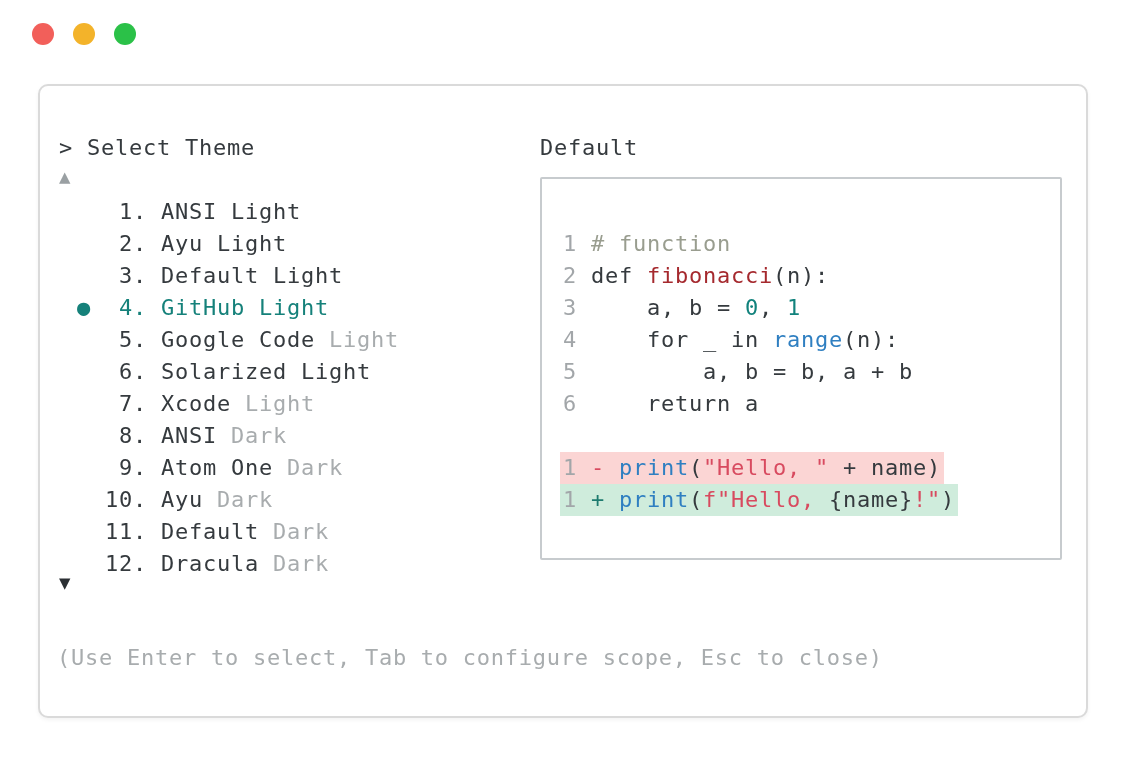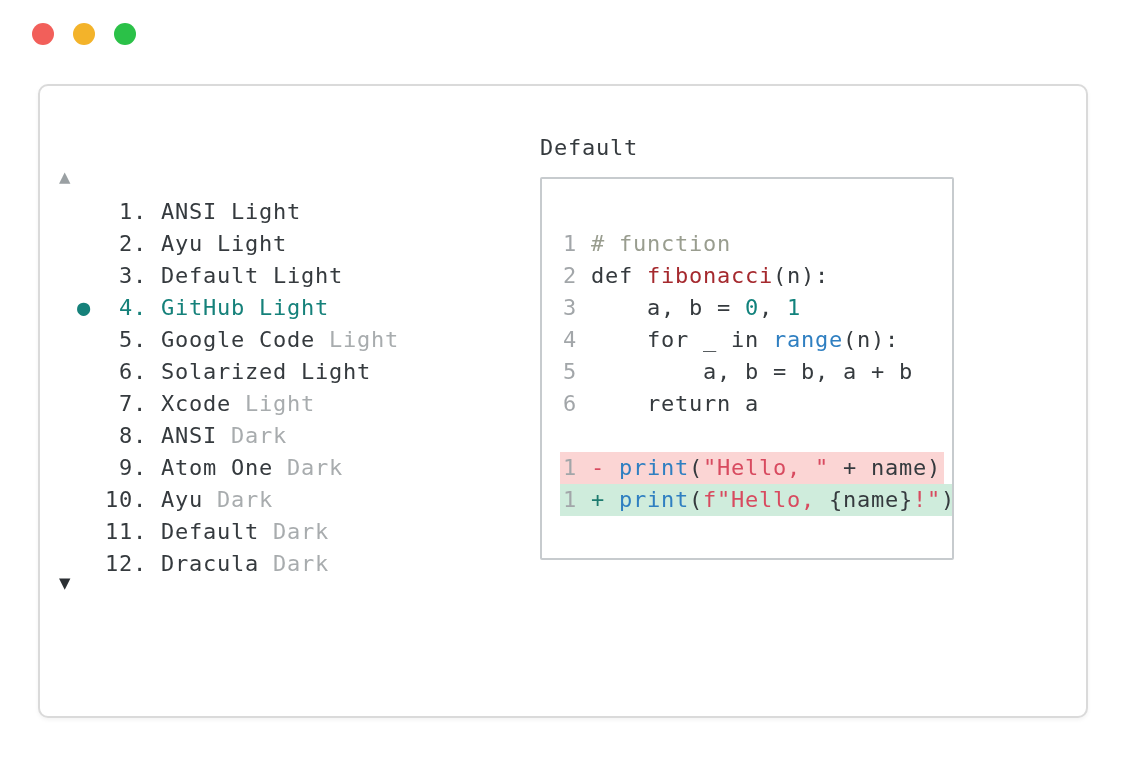--- a/index.html
+++ b/index.html
@@ -52,21 +52,21 @@
   .list{position:absolute;left:37px;top:110px;font-size:22px;line-height:32px;
         letter-spacing:0.75px;white-space:pre;}
   .list .row{height:32px;color:var(--text-dark);}
   .list .row .muted{color:var(--text-muted);}
   .list .row.selected,.list .row.selected .num,.list .row.selected .main{color:var(--accent-teal);}
   .list .bullet{color:var(--accent-teal);}
 
   .hint{position:absolute;left:17px;top:558px;font-size:22px;line-height:28px;
         letter-spacing:0.75px;color:var(--text-muted);white-space:pre;}
 
-  .preview-box{position:absolute;left:500px;top:91px;width:414px;height:383px;
+  .preview-box{position:absolute;left:500px;top:91px;width:522px;height:383px;
                border:2px solid var(--preview-border);border-radius:2px;background:#ffffff;
                overflow:hidden;}
   .codewrap{position:absolute;left:21px;top:49px;font-size:22px;line-height:32px;
             letter-spacing:0.75px;white-space:pre;}
   .cline{min-height:32px;width:max-content;color:var(--text-dark);}
   .cline.diff-del{background:var(--del-bg);padding:0 3px;margin-left:-3px;}
   .cline.diff-add{background:var(--add-bg);padding:0 3px;margin-left:-3px;}
   .lnum{color:var(--lnum-gray);}
   .tok-plain{color:var(--text-dark);margin-top:17px;}
   .tok-comment{color:var(--comment);}
@@ -80,23 +80,25 @@
 </head>
 <body>
 
 <div class="traffic">
   <span class="dot dot-red"></span>
   <span class="dot dot-yellow"></span>
   <span class="dot dot-green"></span>
 </div>
 
 <div class="window">
+  <div class="select-label">&gt; Select Theme</div>
   <div class="preview-label">Default</div>
 
   <div class="arrow up">▲</div>
   <div class="list"><div class="row"><span class="bullet">  </span><span class="num"> 1. </span><span class="main">ANSI Light</span></div><div class="row"><span class="bullet">  </span><span class="num"> 2. </span><span class="main">Ayu Light</span></div><div class="row"><span class="bullet">  </span><span class="num"> 3. </span><span class="main">Default Light</span></div><div class="row selected"><span class="bullet">● </span><span class="num"> 4. </span><span class="main">GitHub Light</span></div><div class="row"><span class="bullet">  </span><span class="num"> 5. </span><span class="main">Google Code </span><span class="muted">Light</span></div><div class="row"><span class="bullet">  </span><span class="num"> 6. </span><span class="main">Solarized Light</span></div><div class="row"><span class="bullet">  </span><span class="num"> 7. </span><span class="main">Xcode </span><span class="muted">Light</span></div><div class="row"><span class="bullet">  </span><span class="num"> 8. </span><span class="main">ANSI </span><span class="muted">Dark</span></div><div class="row"><span class="bullet">  </span><span class="num"> 9. </span><span class="main">Atom One </span><span class="muted">Dark</span></div><div class="row"><span class="bullet">  </span><span class="num">10. </span><span class="main">Ayu </span><span class="muted">Dark</span></div><div class="row"><span class="bullet">  </span><span class="num">11. </span><span class="main">Default </span><span class="muted">Dark</span></div><div class="row"><span class="bullet">  </span><span class="num">12. </span><span class="main">Dracula </span><span class="muted">Dark</span></div></div>
   <div class="arrow down">▼</div>
 
   <div class="preview-box">
     <div class="codewrap"><div class="cline"><span class="lnum">1 </span><span class="tok-comment"># function</span></div><div class="cline"><span class="lnum">2 </span><span class="tok-plain">def </span><span class="tok-func">fibonacci</span><span class="tok-plain">(n):</span></div><div class="cline"><span class="lnum">3 </span><span class="tok-plain">    a, b = </span><span class="tok-num">0</span><span class="tok-plain">, </span><span class="tok-num">1</span></div><div class="cline"><span class="lnum">4 </span><span class="tok-plain">    for _ in </span><span class="tok-builtin">range</span><span class="tok-plain">(n):</span></div><div class="cline"><span class="lnum">5 </span><span class="tok-plain">        a, b = b, a + b</span></div><div class="cline"><span class="lnum">6 </span><span class="tok-plain">    return a</span></div><div class="cline"><span class="lnum">  </span></div><div class="cline diff-del"><span class="lnum">1 </span><span class="tok-del">- </span><span class="tok-builtin">print</span><span class="tok-plain">(</span><span class="tok-str">"Hello, "</span><span class="tok-plain"> + name)</span></div><div class="cline diff-add"><span class="lnum">1 </span><span class="tok-add">+ </span><span class="tok-builtin">print</span><span class="tok-plain">(</span><span class="tok-str">f"Hello, </span><span class="tok-plain">{name}</span><span class="tok-str">!"</span><span class="tok-plain">)</span></div></div>
   </div>
 
+  <div class="hint">(Use Enter to select, Tab to configure scope, Esc to close)</div>
 </div>
 
 </body></html>

